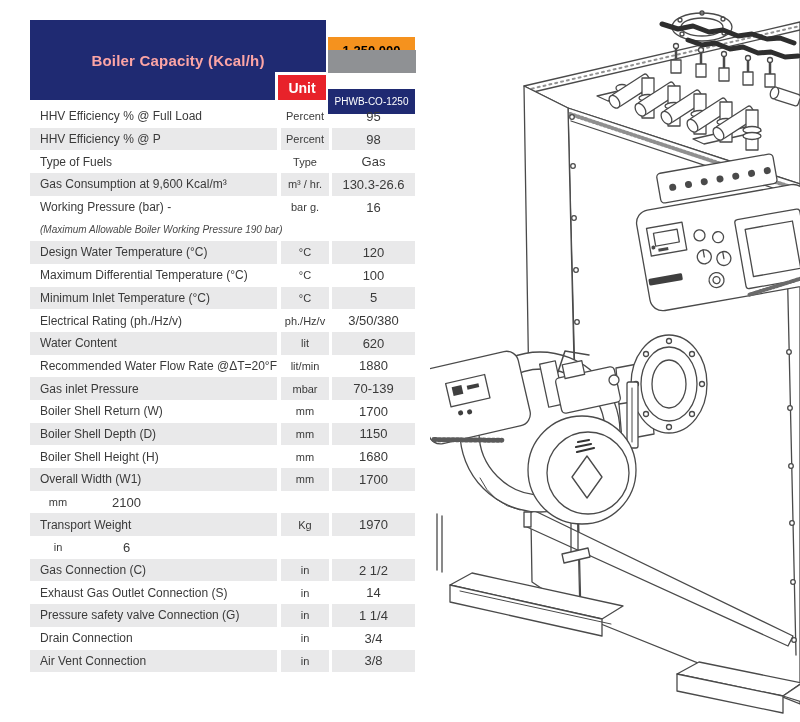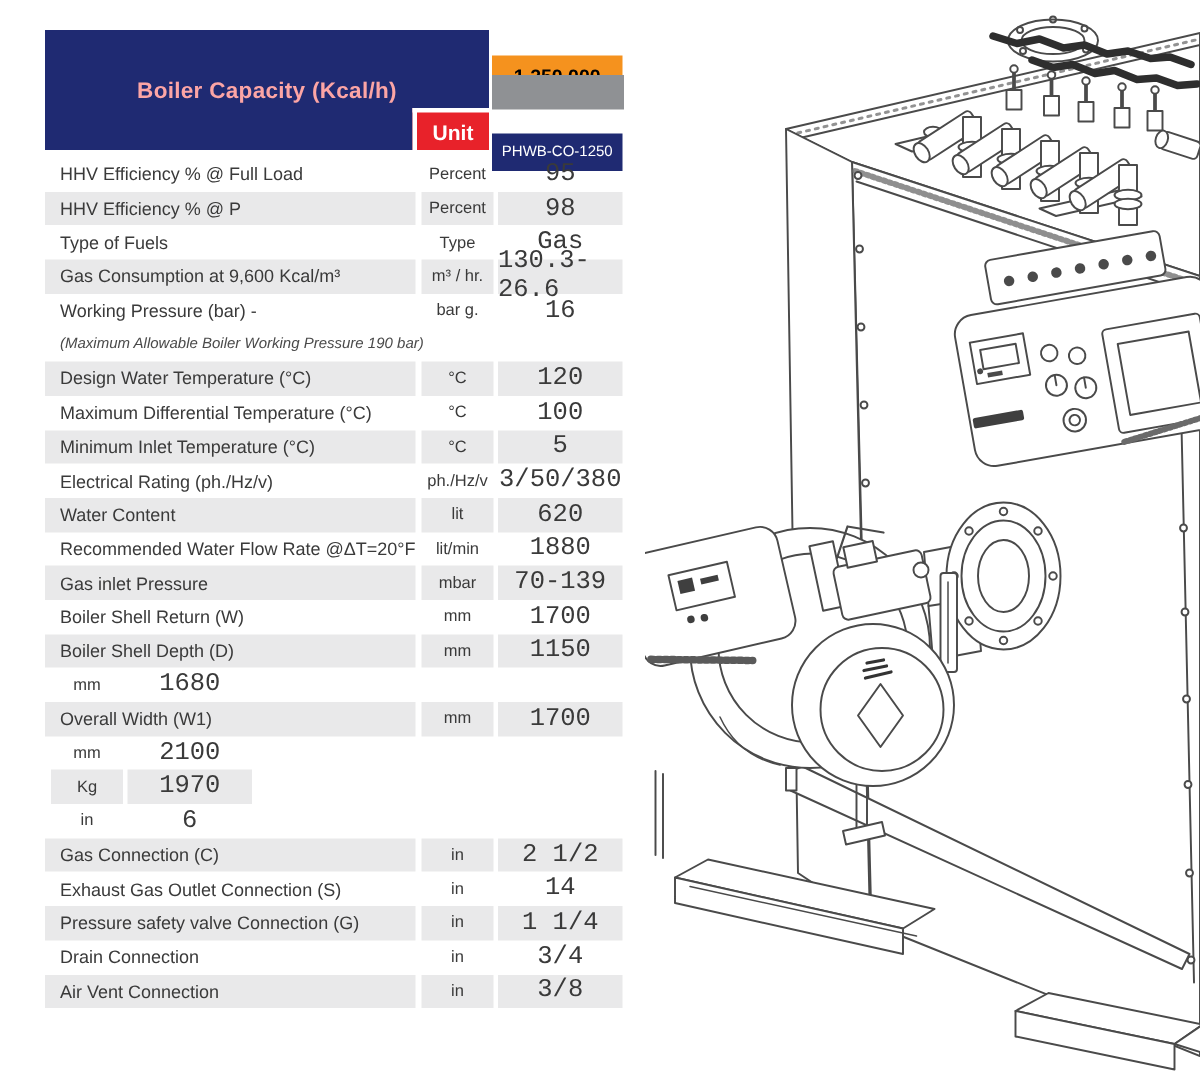--- a/index.html
+++ b/index.html
@@ -18,21 +18,21 @@
   .hdr-gray{position:absolute;left:298px;top:30px;width:88px;height:23px;background:var(--gray);}
   .hdr-model{position:absolute;left:298px;top:55px;width:87px;height:25px;background:var(--navy);
             display:flex;align-items:center;justify-content:center;color:#fff;font-weight:normal;font-size:10px;margin-top:14px;}
   
   .tbl{position:absolute;left:30px;top:105px;width:385px;}
   .row{display:flex;height:22.7px;align-items:stretch;}
   .c-label{width:247px;display:flex;align-items:center;padding-left:10px;box-sizing:border-box;
            font-size:12px;white-space:nowrap;}
   .gap1{width:4px;} .gap2{width:3px;}
   .c-unit{width:48px;display:flex;align-items:center;justify-content:center;font-size:11px;}
-  .c-value{width:83px;display:flex;align-items:center;justify-content:center;font-size:17px;font-family:Liberation Mono, monospace;}
+  .c-value{width:83px;display:flex;align-items:center;justify-content:center;font-size:13px;}
   .row.shaded .c-label,.row.shaded .c-unit,.row.shaded .c-value{background:var(--shade);}
   .row.note .c-label{font-style:italic;font-size:10px;color:#4a4a4a;}
   
   .art{position:absolute;left:430px;top:0;width:370px;height:722px;}
 </style>
 </head>
 <body>
 
 <div class="canvas" style="--navy: #1f2a72; --orange: #f5921e; --red: #e8222a; --gray: #8f9194; --shade: #e9e9ea;">
 
@@ -159,20 +159,21 @@
 
     <div class="row shaded">
       <div class="c-label">Boiler Shell Depth (D)</div>
       <div class="gap1"></div>
       <div class="c-unit">mm</div>
       <div class="gap2"></div>
       <div class="c-value">1150</div>
     </div>
 
     <div class="row">
+      <div class="c-label">Boiler Shell Height (H)</div>
       <div class="gap1"></div>
       <div class="c-unit">mm</div>
       <div class="gap2"></div>
       <div class="c-value">1680</div>
     </div>
 
     <div class="row shaded">
       <div class="c-label">Overall Width (W1)</div>
       <div class="gap1"></div>
       <div class="c-unit">mm</div>
@@ -181,20 +182,21 @@
     </div>
 
     <div class="row">
       <div class="gap1"></div>
       <div class="c-unit">mm</div>
       <div class="gap2"></div>
       <div class="c-value">2100</div>
     </div>
 
     <div class="row shaded">
+      <div class="c-label">Transport Weight</div>
       <div class="gap1"></div>
       <div class="c-unit">Kg</div>
       <div class="gap2"></div>
       <div class="c-value">1970</div>
     </div>
 
     <div class="row">
       <div class="gap1"></div>
       <div class="c-unit">in</div>
       <div class="gap2"></div>

